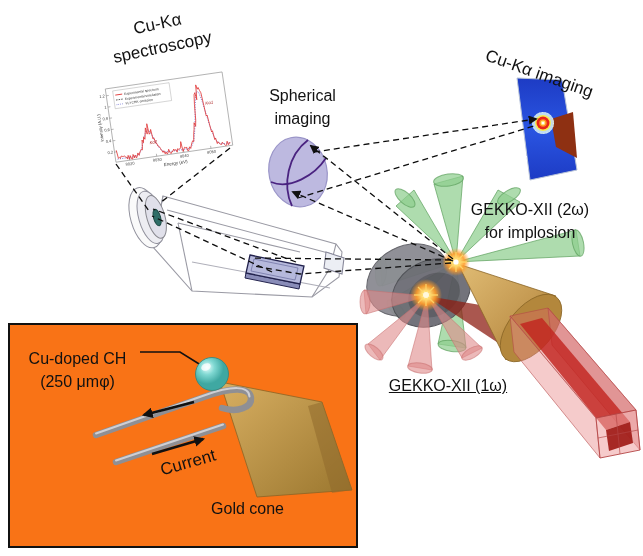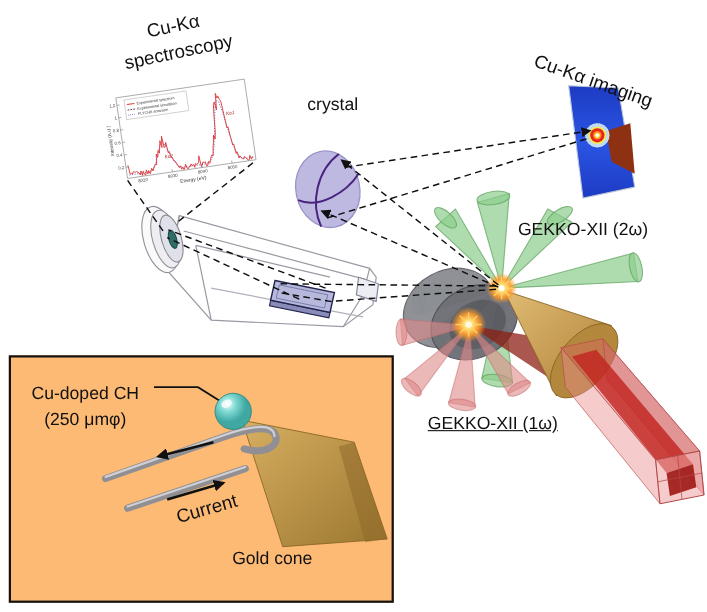--- a/index.html
+++ b/index.html
@@ -1,21 +1,21 @@
 <!DOCTYPE html>
 <html><head>
 <meta charset="utf-8">
 <style>
   html,body{margin:0;padding:0;background:#fff;}
   #figure{position:relative;width:643px;height:556px;background:#ffffff;overflow:hidden;
           font-family:"Liberation Sans", sans-serif;color:#111;}
   .lbl{position:absolute;text-align:center;line-height:23px;font-size:16px;color:#111;white-space:nowrap;}
   svg{position:absolute;left:0;top:0;}
   #inset-box{position:absolute;left:8px;top:323px;width:346px;height:221px;
-             border:2px solid #111;background:#fdba74;}
+             border:2px solid #111;background:#f97316;}
   #inset-box .lbl{line-height:23px;}
 </style>
 </head>
 <body>
 
 <div id="figure">
 
 <svg width="643" height="556" viewBox="0 0 643 556">
   <defs>
     <marker id="arr" viewBox="0 0 10 10" refX="8" refY="5" markerWidth="7" markerHeight="7" orient="auto">
@@ -233,29 +233,31 @@
     <path d="M272,272 L152,216"></path>
   </g>
 </svg>
 
 <div class="lbl" style="left:85px;top:12px;width:150px;font-size:17px;line-height:24px;transform:rotate(-12deg);">
   <div>Cu-Kα</div>
   <div>spectroscopy</div>
 </div>
 
 <div class="lbl" style="left:250px;top:84px;width:105px;">
-  <div>crystal</div>
+  <div>Spherical</div>
+  <div>imaging</div>
 </div>
 
 <div class="lbl" style="left:490px;top:44px;width:170px;text-align:left;font-size:17px;transform:rotate(19.5deg);transform-origin:left top;">
   <span>Cu-Kα imaging</span>
 </div>
 
 <div class="lbl" style="left:440px;top:198px;width:180px;text-align:center;">
   <div>GEKKO-XII (2ω)</div>
+  <div>for implosion</div>
 </div>
 
 <div class="lbl" style="left:368px;top:374px;width:160px;text-decoration:underline;">
   <div>GEKKO-XII (1ω)</div>
 </div>
 
 
 <div id="inset-box">
   <svg width="346" height="221" viewBox="0 0 346 221">
 

